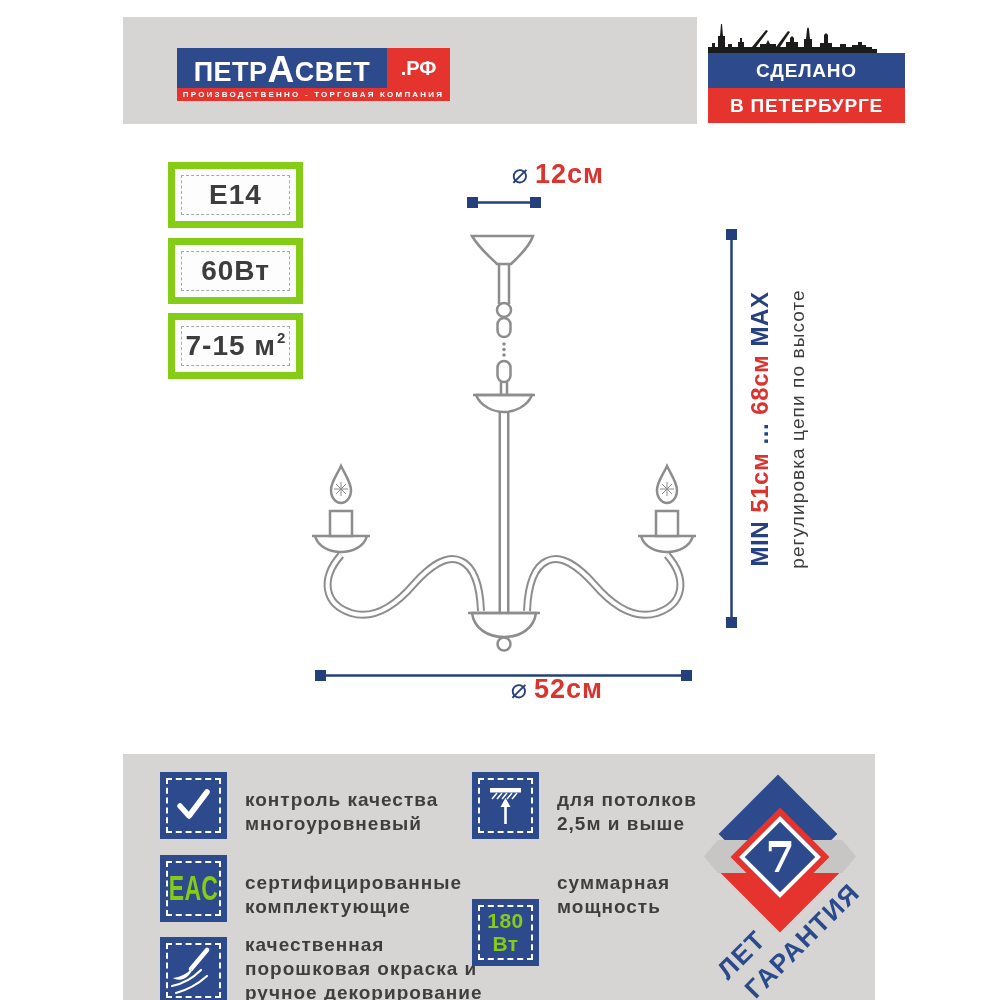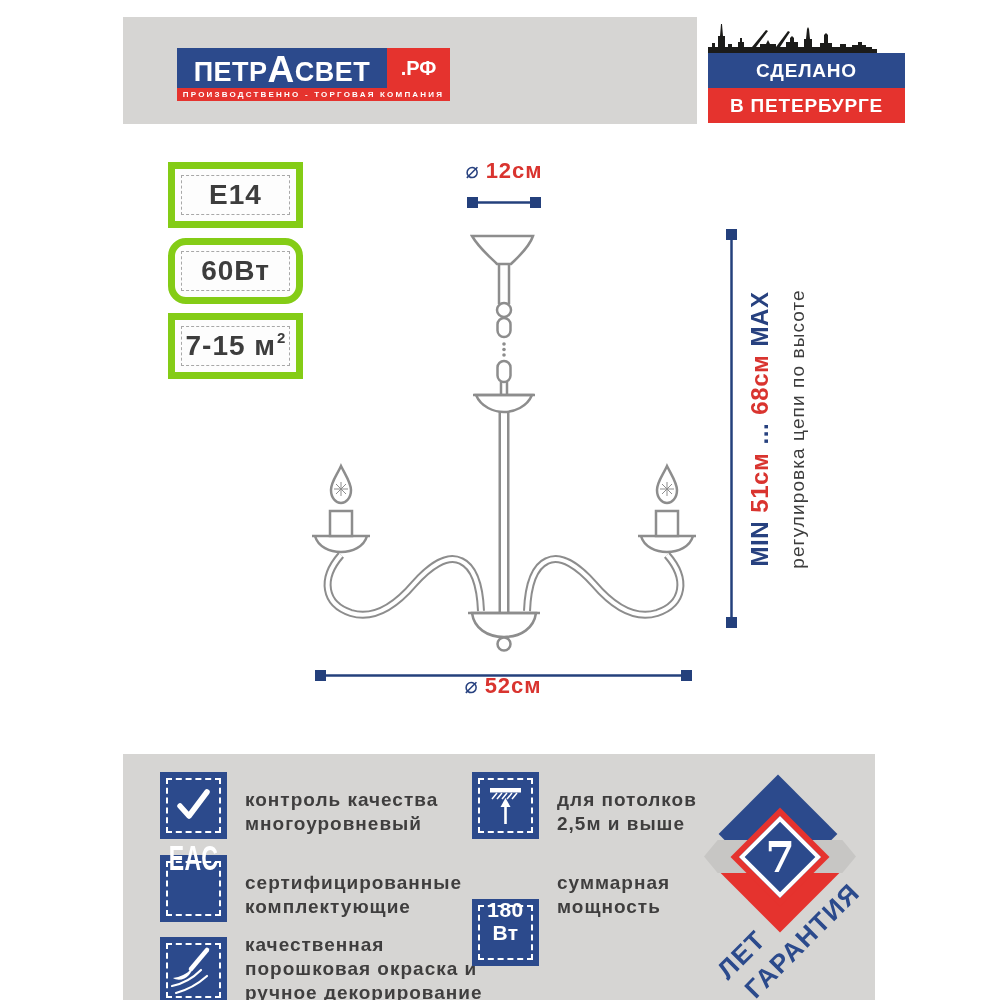--- a/index.html
+++ b/index.html
@@ -25,36 +25,36 @@
   .badge .band.red{background:#e5332e;}
 
   
   .spec{left:168px;width:135px;height:66px;background:#fdfdfd;border:7px solid #84cc16;box-sizing:border-box;}
   .spec .dash{position:absolute;inset:6px;border:1.5px dashed #a8a8a8;}
   .spec .lbl{position:absolute;inset:0;display:flex;align-items:center;justify-content:center;
              font-size:28px;font-weight:700;color:#3d3d3d;letter-spacing:1px;}
   .spec sup{font-size:15px;position:relative;top:-9px;left:1px;}
 
   
-  .dimlabel{width:200px;text-align:center;font-weight:600;font-size:22px;letter-spacing:1px;white-space:nowrap;}
+  .dimlabel{width:200px;text-align:right;font-weight:600;font-size:27px;letter-spacing:1px;white-space:nowrap;}
   .dimlabel .sym{color:#27417f;margin-right:6px;font-weight:500;}
   .dimlabel .val{color:#d9342f;}
 
   .vtext{white-space:nowrap;transform:translate(-50%,-50%) rotate(-90deg);}
   .vmain{font-size:24px;font-weight:800;letter-spacing:.6px;color:#27417f;}
   .vmain .v{color:#d9342f;font-weight:700;}
   .vmain span{margin:0 4px;}
   .vnote{font-size:19px;font-weight:500;color:#3d3d3d;letter-spacing:1.1px;}
 
   
   .bottom-panel{left:123px;top:737px;width:752px;height:263px;background:#d6d5d3;}
 
   .ficon{width:67px;height:67px;background:#2c4a8c;}
   .ficon .dash{position:absolute;inset:6px;border:2px dashed #ffffff;}
-  .ficon .glyph{position:absolute;inset:0;display:flex;justify-content:center;color:#ffffff;}
+  .ficon .glyph{position:absolute;inset:0;display:flex;align-items:center;justify-content:center;color:#84cc16;}
   .eac-t{font-size:23px;font-weight:800;letter-spacing:.5px;transform:scaleY(1.5);}
   .pow-t{font-size:21px;font-weight:700;line-height:1.08;text-align:center;letter-spacing:.5px;}
   .ftext{font-size:19px;font-weight:700;color:#3f3e3e;letter-spacing:1px;line-height:24px;white-space:nowrap;}
   .ftext span{display:block;}
 
   
   .diamond{transform:rotate(45deg);}
   .wr-blue{left:736px;top:775px;width:84px;height:84px;background:#2c4a8c;}
   .wr-red{left:738px;top:814px;width:84px;height:84px;background:#e5332e;}
   .wr-band{left:704px;top:823px;width:152px;height:33px;background:#c7c6c4;
@@ -90,21 +90,21 @@
     <div class="band red">В ПЕТЕРБУРГЕ</div>
   </div>
 
   <div class="abs spec" style="top:145px;">
     <div class="dash"></div>
     <div class="lbl">
         <span>E14</span>
         <sup></sup>
       </div>
   </div>
-  <div class="abs spec" style="top:221px;border-radius:18px;">
+  <div class="abs spec" style="top:221px;">
     <div class="dash"></div>
     <div class="lbl">
         <span>60Вт</span>
         <sup></sup>
       </div>
   </div>
   <div class="abs spec" style="top:296px;">
     <div class="dash"></div>
     <div class="lbl">
         <span>7-15 м</span>

